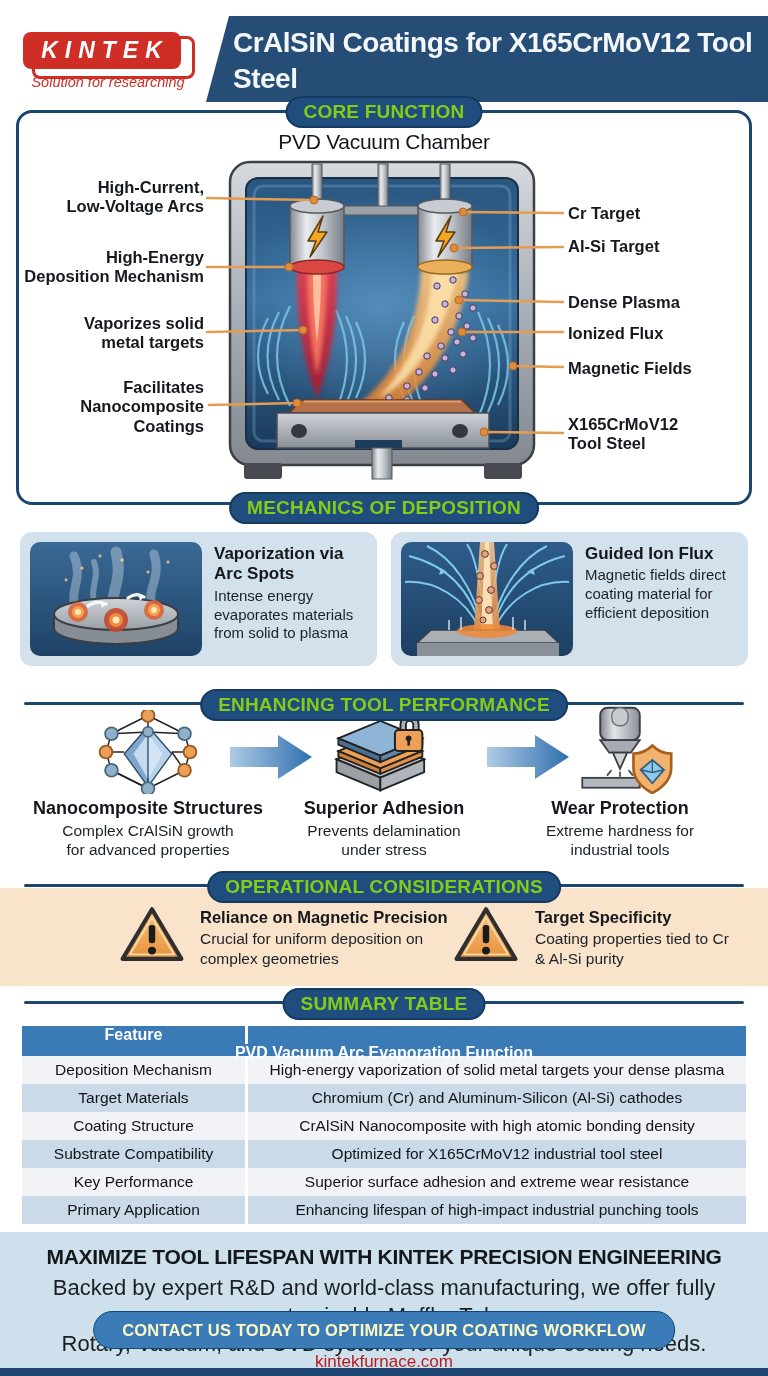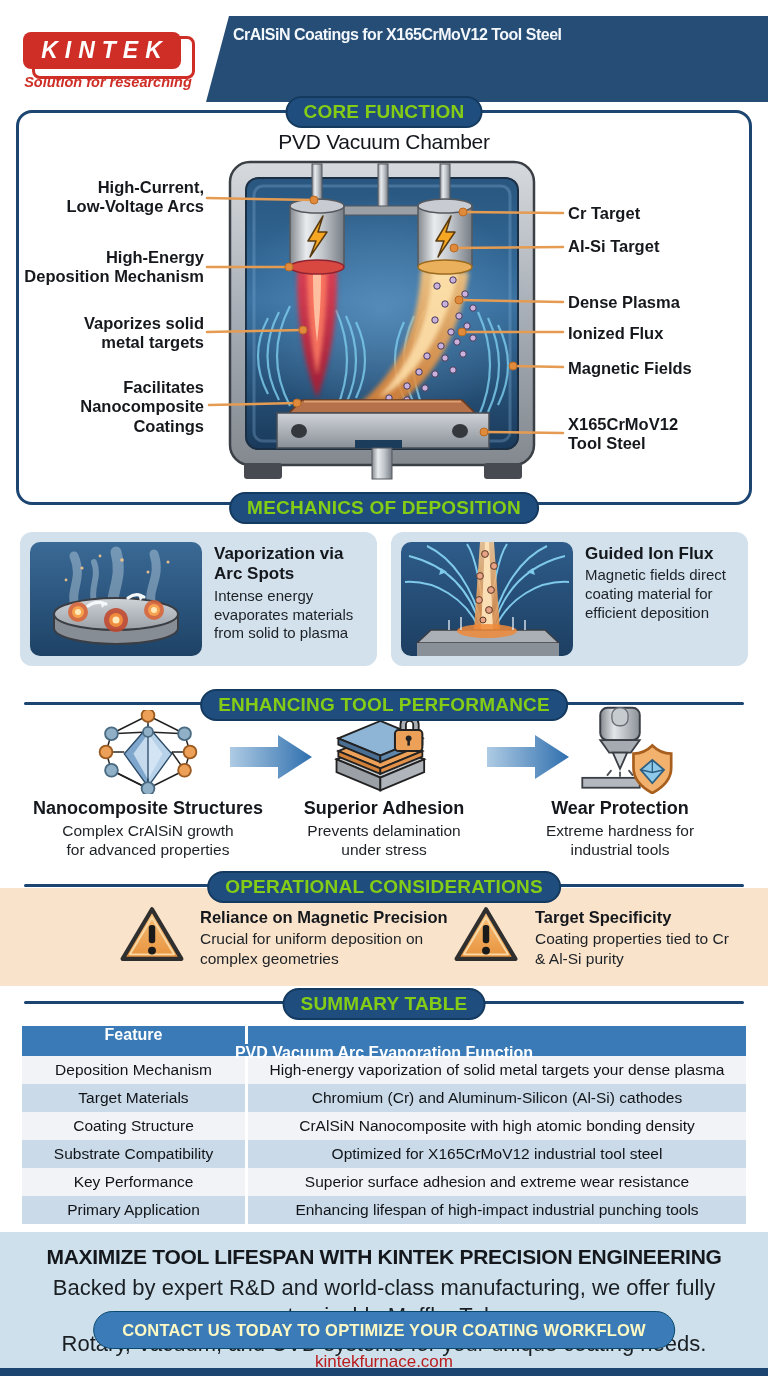--- a/index.html
+++ b/index.html
@@ -7,24 +7,24 @@
         font-family:"Liberation Sans",sans-serif;color:#16191d;}
   
   .header{position:absolute;left:0;top:16px;width:768px;height:86px;background:#fff;}
   .header-band{position:absolute;inset:0;background:var(--navy-bg,#264d75);
                clip-path:polygon(229px 0,768px 0,768px 86px,206px 86px);}
   .logo-echo{position:absolute;left:32px;top:20px;width:157px;height:37px;border:3px solid var(--brand-red,#cf2e27);border-radius:8px;}
   .logo-plate{position:absolute;left:23px;top:16px;width:158px;height:37px;background:var(--brand-red,#cf2e27);
               border-radius:8px;display:flex;align-items:center;justify-content:center;}
   .logo-text{color:#fff;font-style:italic;font-weight:bold;font-size:23px;letter-spacing:7px;padding-left:6px;}
   .logo-tagline{position:absolute;left:22px;top:58px;width:172px;text-align:center;color:var(--brand-red,#cf2e27);
-                font-style:italic;font-weight:bold;font-size:14.5px;}
+                font-style:italic;font-weight:normal;font-size:14.5px;}
   .header-title{position:absolute;left:233px;top:9px;color:#f3f7fb;line-height:1.3;}
   .ht1{font-size:25px;font-weight:bold;letter-spacing:-.5px;}
-  .ht2{font-size:16px;font-weight:bold;letter-spacing:-.5px;}
+  .ht2{font-size:28px;font-weight:bold;letter-spacing:-.5px;}
   
   .pill{position:absolute;left:50%;transform:translateX(-50%);height:28px;background:var(--pill-navy,#1f4d7d);
         border:2px solid #153a60;border-radius:17px;color:#84cc16;font-weight:bold;font-size:19px;
         display:flex;align-items:center;padding:0 16px;letter-spacing:.2px;z-index:6;white-space:nowrap;}
   .hr-line{position:absolute;left:24px;right:24px;height:3px;background:var(--navy-line,#1c4571);border-radius:2px;z-index:1;}
   
   .core-panel{position:absolute;left:16px;top:110px;width:736px;height:395px;box-sizing:border-box;
               border:3px solid var(--navy-line,#1c4571);border-radius:16px;background:#fff;}
   .chamber-title{position:absolute;top:17px;left:0;right:0;text-align:center;font-size:21px;font-weight:normal;
                  color:#14181d;letter-spacing:-.3px;}

